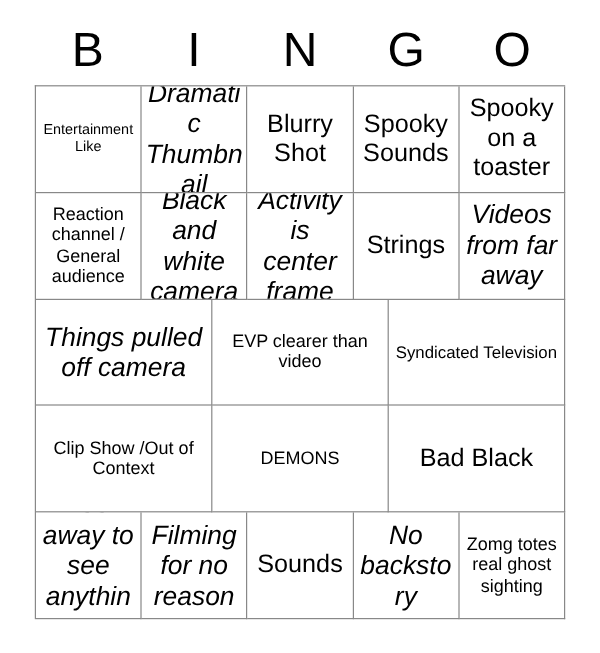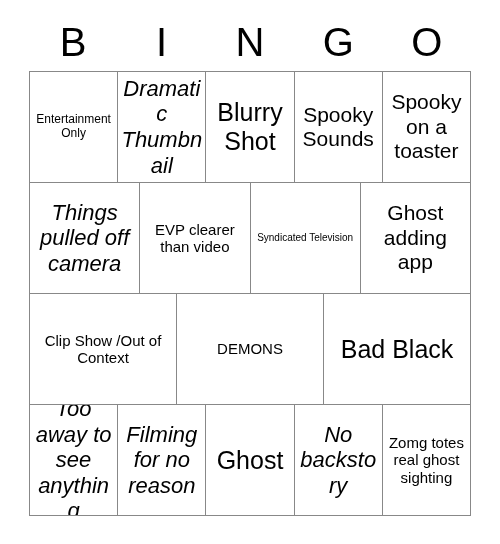--- a/index.html
+++ b/index.html
@@ -62,70 +62,84 @@
     text-align: center;
     padding: 2px 3px;
     overflow: hidden;
   }
   .cell-text {
     display: block;
     width: 100%;
     line-height: 1.16;
     word-wrap: break-word;
   }
-  .fs-xl  { font-size: 25px; }
+  .fs-xl  { font-size: 21px; }
   .fs-lg  { font-size: 21px; }
   .fs-md  { font-size: 22px; font-style: italic; }
   .fs-sm  { font-size: 15px; }
-  .fs-xs  { font-size: 10px; }
+  .fs-xs  { font-size: 14px; }
   .fs-xxs { font-size: 12px; }
 </style>
 </head>
 <body>
 
 <div id="card">
 
   <div id="header-row">
       <div class="header-cell">B</div>
       <div class="header-cell">I</div>
       <div class="header-cell">N</div>
       <div class="header-cell">G</div>
       <div class="header-cell">O</div>
     </div>
 
   <div id="grid">
       <div class="grid-row">
         <div class="cell">
-          <span class="cell-text fs-xxs">Entertainment Only</span>
+          <span class="cell-text fs-xxs">Entertainment Like</span>
         </div>
         <div class="cell">
           <span class="cell-text fs-md">Dramatic Thumbnail</span>
         </div>
         <div class="cell">
           <span class="cell-text fs-xl">Blurry Shot</span>
         </div>
         <div class="cell">
           <span class="cell-text fs-lg">Spooky Sounds</span>
         </div>
         <div class="cell">
           <span class="cell-text fs-lg">Spooky on a toaster</span>
         </div>
       </div>
       <div class="grid-row">
         <div class="cell">
+          <span class="cell-text fs-sm">Reaction channel / General audience</span>
+        </div>
+        <div class="cell">
+          <span class="cell-text fs-md">Black and white camera</span>
+        </div>
+        <div class="cell">
+          <span class="cell-text fs-md">Activity is center frame</span>
+        </div>
+        <div class="cell">
+          <span class="cell-text fs-lg">Strings</span>
+        </div>
+        <div class="cell">
+          <span class="cell-text fs-md">Videos from far away</span>
+        </div>
+      </div>
+      <div class="grid-row">
+        <div class="cell">
           <span class="cell-text fs-md">Things pulled off camera</span>
         </div>
         <div class="cell">
           <span class="cell-text fs-sm">EVP clearer than video</span>
         </div>
         <div class="cell">
           <span class="cell-text fs-xs">Syndicated Television</span>
-        </div>
-        <div class="cell">
-          <span class="cell-text fs-lg">Ghost adding app</span>
         </div>
       </div>
       <div class="grid-row">
         <div class="cell">
           <span class="cell-text fs-sm">Clip Show /Out of Context</span>
         </div>
         <div class="cell">
           <span class="cell-text fs-sm">DEMONS</span>
         </div>
         <div class="cell">
@@ -133,21 +147,21 @@
         </div>
       </div>
       <div class="grid-row">
         <div class="cell">
           <span class="cell-text fs-md">Too away to see anything</span>
         </div>
         <div class="cell">
           <span class="cell-text fs-md">Filming for no reason</span>
         </div>
         <div class="cell">
-          <span class="cell-text fs-xl">Ghost</span>
+          <span class="cell-text fs-xl">Sounds</span>
         </div>
         <div class="cell">
           <span class="cell-text fs-md">No backstory</span>
         </div>
         <div class="cell">
           <span class="cell-text fs-sm">Zomg totes real ghost sighting</span>
         </div>
       </div>
     </div>
 

